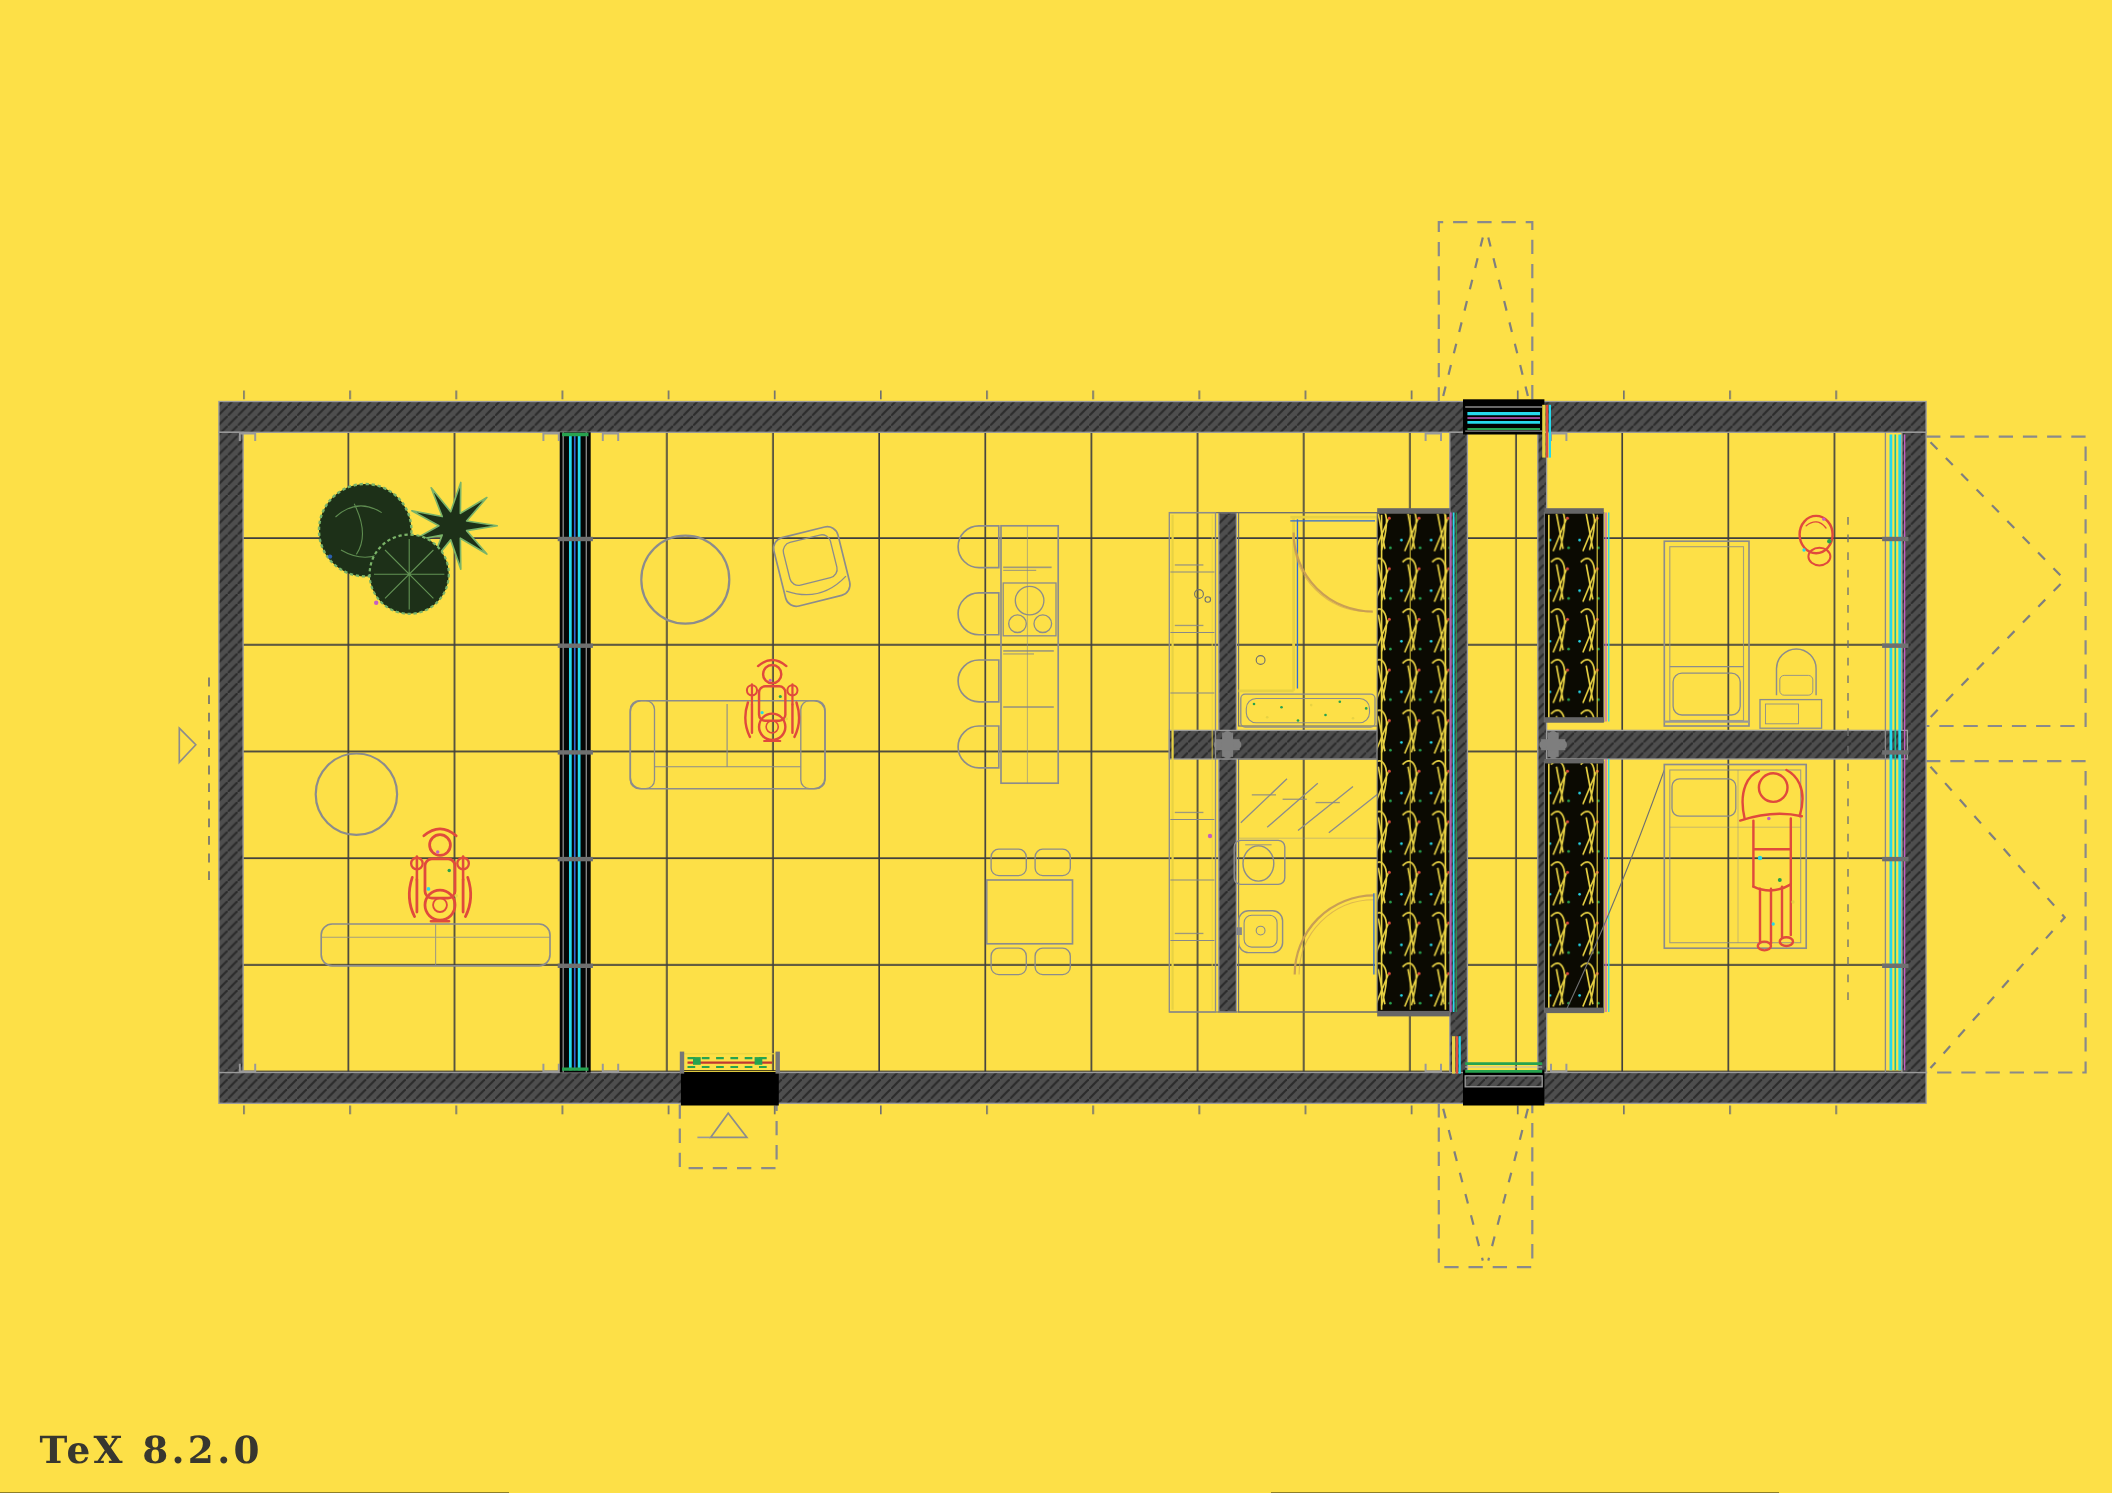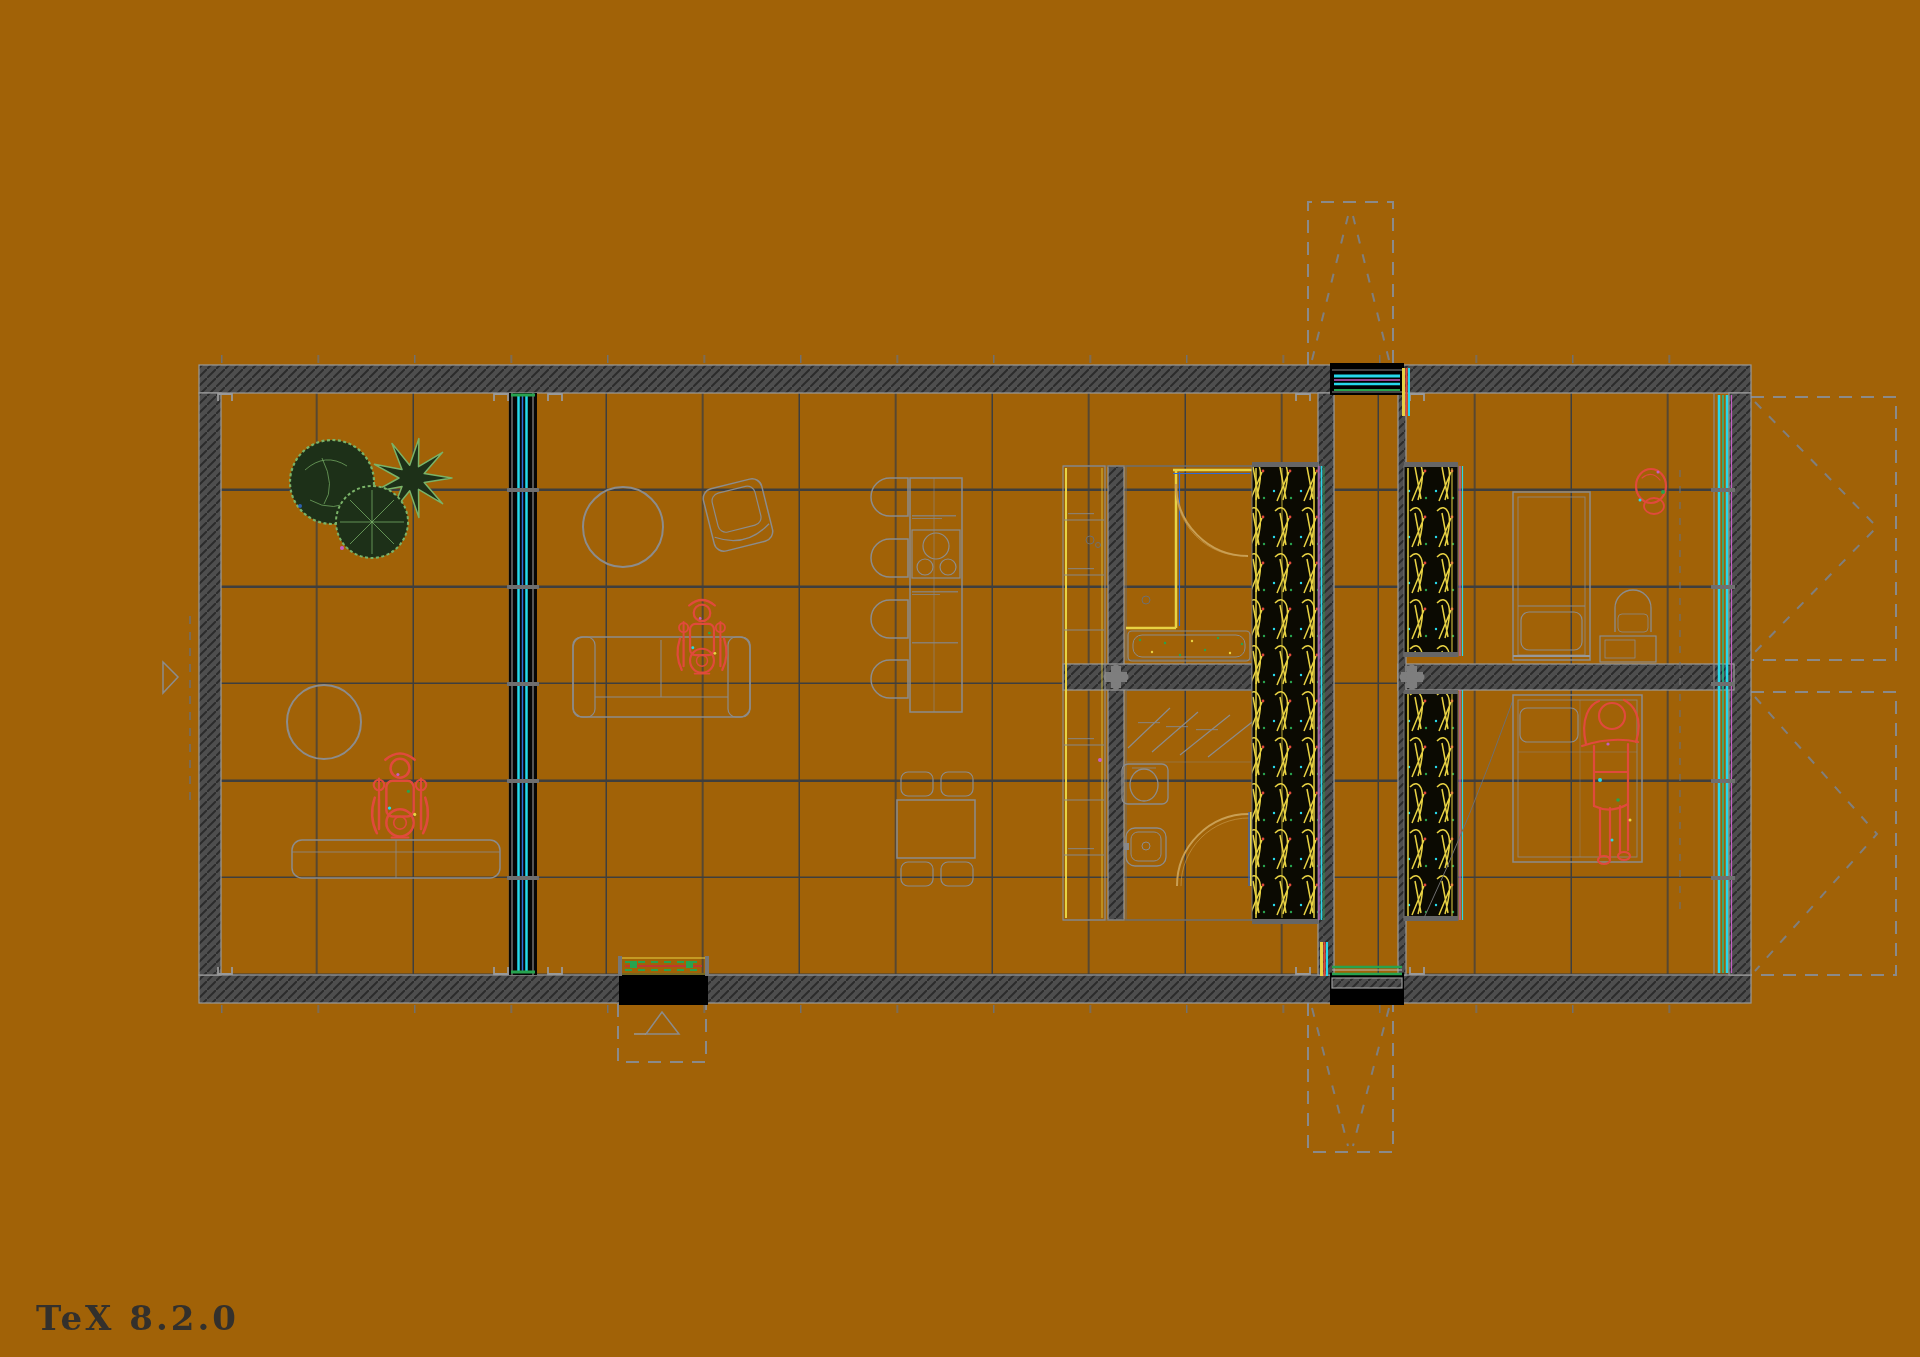--- a/index.html
+++ b/index.html
@@ -1,16 +1,16 @@
 <!DOCTYPE html>
 <html style="--background: #000000; --grid: #3e3e3e; --wall-fill: #4e4e4e; --wall-hatch: #2b2b2b; --wall-edge: #9b9b9b; --outline: #8c8c8c; --dashed: #8a8a8a; --glazing-cyan: #25d9ec; --glazing-blue: #2e6bd6; --glazing-green: #27a34f; --fixture-yellow: #e8d243; --door-arc-tan: #c99f54; --figure-red: #e04a3c; --plant-green: #7ab368; --accent-magenta: #c45ec4; --watermark-gray: #2e2e2e;"><head>
 <meta charset="utf-8">
 <style>
   html,body{margin:0;padding:0;background:#000;}
-  .canvas{position:relative;width:1920px;height:1357px;background:#a16207;overflow:hidden;
+  .canvas{position:relative;width:1920px;height:1357px;background:#fde047;overflow:hidden;
           font-family:"DejaVu Sans",sans-serif;}
   svg{position:absolute;left:0;top:0;}
   
   .s-grid{stroke:var(--grid);stroke-width:2;fill:none}
   .s-edge{stroke:var(--wall-edge);stroke-width:1.2;fill:url(#phatch)}
   .s-out{stroke:var(--outline);fill:none}
   .s-thin{stroke:#6f6f6f;fill:none}
   .s-dash{stroke:var(--dashed);fill:none;stroke-dasharray:13 9;stroke-width:2}
   .s-dashd{stroke:#7f7f7f;fill:none;stroke-dasharray:9 11;stroke-width:2}
   .s-cyan{stroke:var(--glazing-cyan);fill:none}

